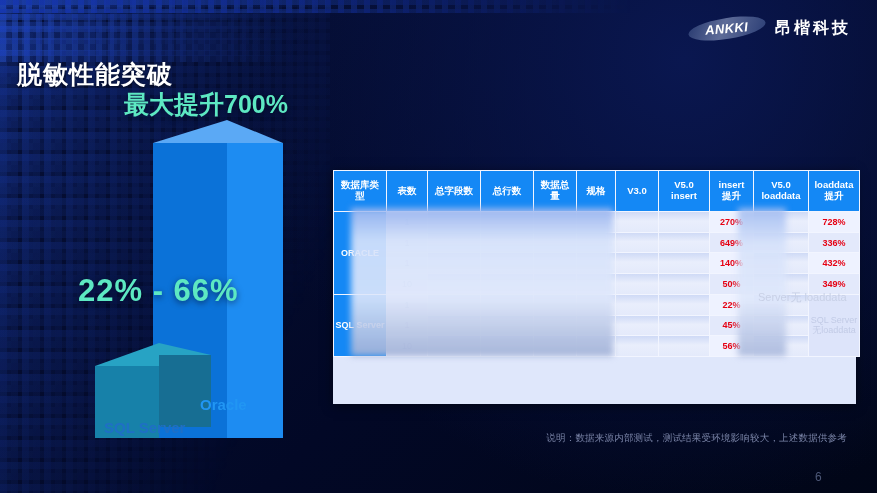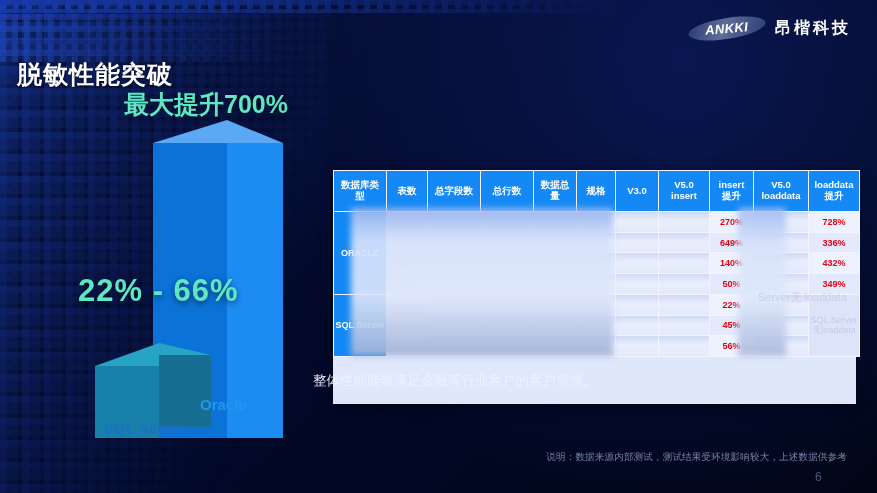--- a/index.html
+++ b/index.html
@@ -209,21 +209,21 @@
     font-size:11px;color:#c8d0e6;line-height:1.35;
     text-align:left;pointer-events:none;
   }
 
   
   #body-copy{
     position:absolute;left:313px;top:370px;width:560px;
     color:#eef2ff;font-size:13.5px;line-height:1.62;
   }
   #disclaimer{
-    position:absolute;right:30px;top:451px;
+    position:absolute;right:30px;top:432px;
     color:#7b85a8;font-size:9.5px;letter-spacing:.2px;
   }
   #page-number{
     position:absolute;left:815px;top:470px;
     color:#4d5878;font-size:12px;
   }
 </style>
 </head>
 <body>
 
@@ -421,19 +421,18 @@
       </tbody>
     </table>
 
     <div id="blur-veil"></div>
     <div id="blur-veil2"></div>
     <div id="veil-text">Server无
 loaddata</div>
   </div>
 
   <div id="body-copy">
-    <div>整体性能能够满足金融等行业客户的客户需求。</div>
   </div>
 
   <div id="disclaimer">说明：数据来源内部测试，测试结果受环境影响较大，上述数据供参考</div>
   <div id="page-number">6</div>
 
 </div>
 
 </body></html>

